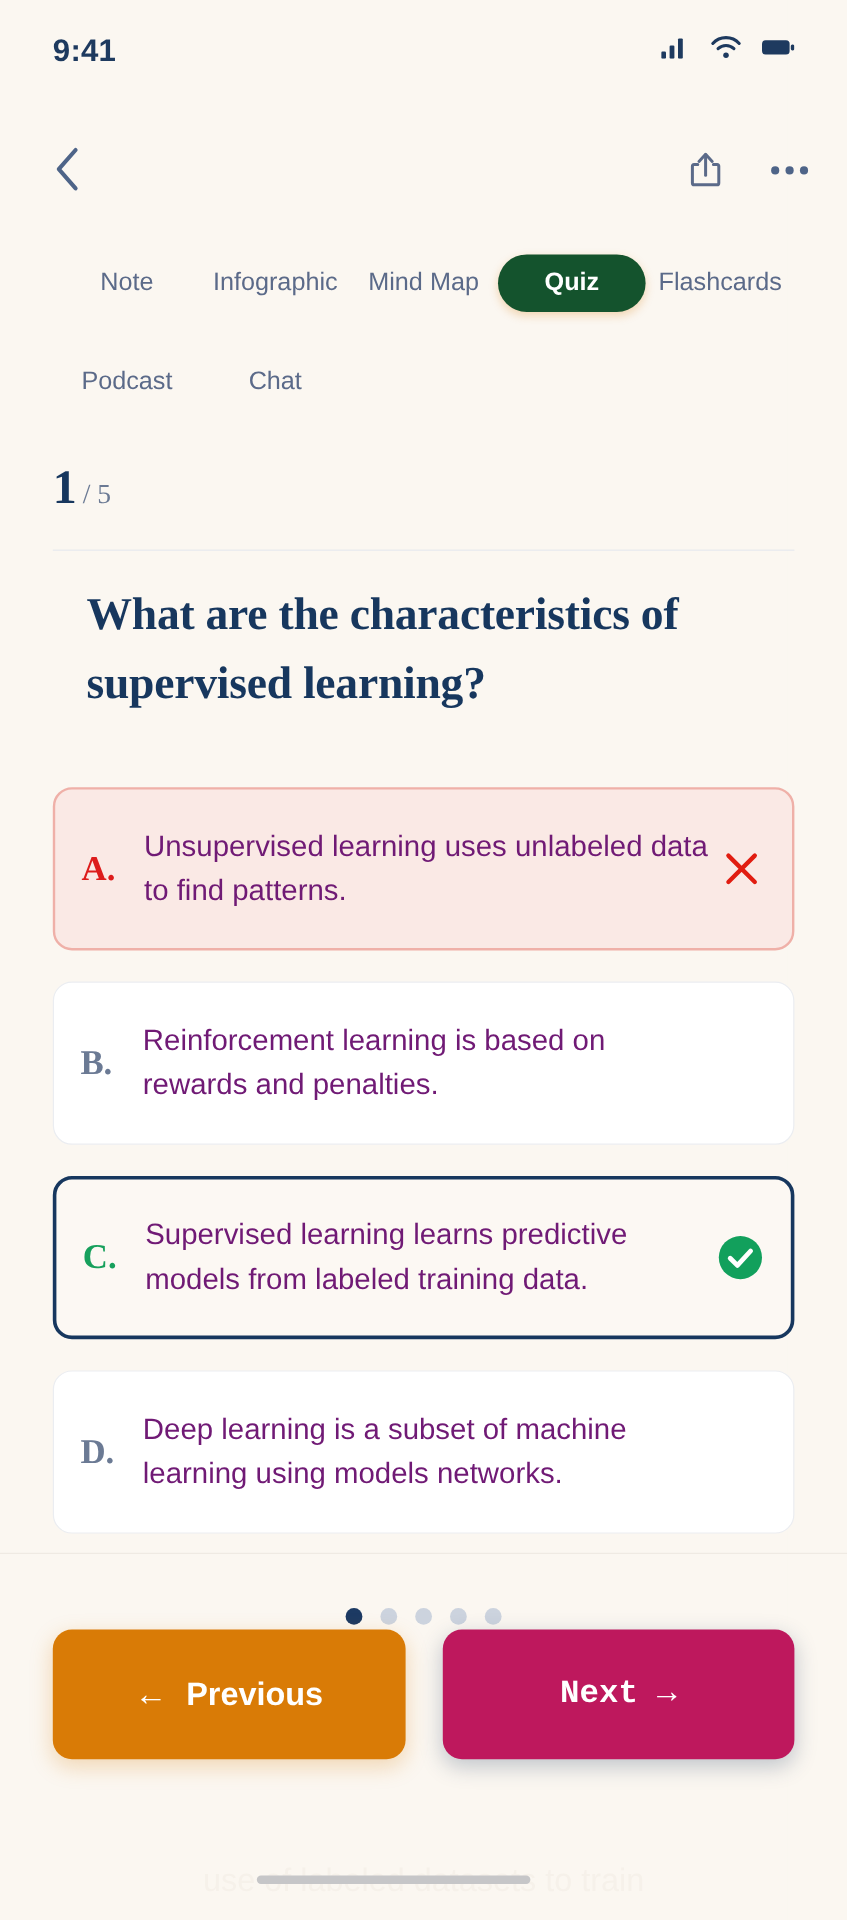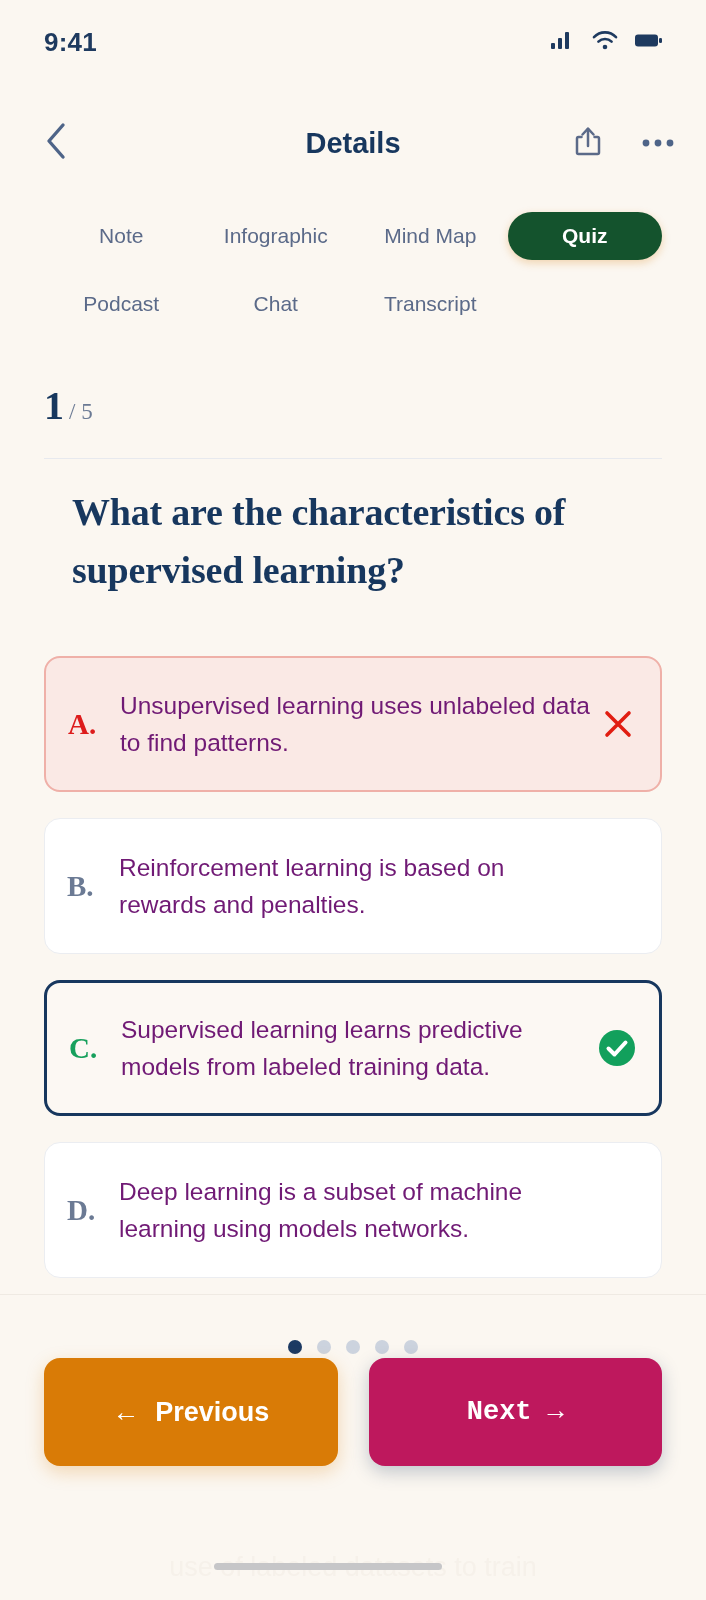--- a/index.html
+++ b/index.html
@@ -79,22 +79,22 @@
     display: flex; align-items: center; justify-content: center;
     cursor: pointer;
   }
 
   
   .tabs {
     position: absolute;
     top: 212px; left: 44px;
     width: 618px;
     display: grid;
-    grid-template-columns: repeat(4, 1fr);
-    row-gap: 20px;
+    grid-template-columns: repeat(5, 1fr);
+    row-gap: 34px;
   }
   .tab {
     height: 48px;
     display: flex;
     align-items: center;
     justify-content: center;
     font-size: 21px;
     color: #5B6A89;
     cursor: pointer;
     border-radius: 24px;
@@ -309,21 +309,20 @@
   </div>
 
   <div class="header">
     <div class="back-btn">
       <span>
         <svg width="22" height="38" viewBox="0 0 22 38">
           <path d="M18 3 L4 19 L18 35" stroke="#4E6488" stroke-width="3.4" fill="none" stroke-linecap="round" stroke-linejoin="round"></path>
         </svg>
       </span>
     </div>
-    <div class="header-title">Details</div>
     <div class="header-actions">
       <div class="icon-btn">
         <span>
           <svg width="26" height="30" viewBox="0 0 26 30">
             <path d="M6.5 11 H3.5 A1.6 1.6 0 0 0 2 12.6 V26.4 A1.6 1.6 0 0 0 3.5 28 H22.5 A1.6 1.6 0 0 0 24 26.4 V12.6 A1.6 1.6 0 0 0 22.5 11 H19.5" stroke="#5B6A89" stroke-width="2.5" fill="none" stroke-linecap="round" stroke-linejoin="round"></path>
             <path d="M13 20 V3" stroke="#5B6A89" stroke-width="2.5" fill="none" stroke-linecap="round"></path>
             <path d="M7.5 8.5 L13 2.6 L18.5 8.5" stroke="#5B6A89" stroke-width="2.5" fill="none" stroke-linecap="round" stroke-linejoin="round"></path>
           </svg>
         </span>
       </div>
@@ -337,23 +336,23 @@
         </span>
       </div>
     </div>
   </div>
 
   <div class="tabs">
     <div class="tab">Note</div>
     <div class="tab">Infographic</div>
     <div class="tab">Mind Map</div>
     <div class="tab active">Quiz</div>
+    <div class="tab">Flashcards</div>
     <div class="tab">Podcast</div>
     <div class="tab">Chat</div>
-    <div class="tab">Transcript</div>
   </div>
 
   <div class="counter">
     <span class="counter-current">1</span>
     <span class="counter-total">/ 5</span>
   </div>
   <div class="counter-divider"></div>
 
   <div class="question">What are the characteristics of supervised learning?</div>
 

